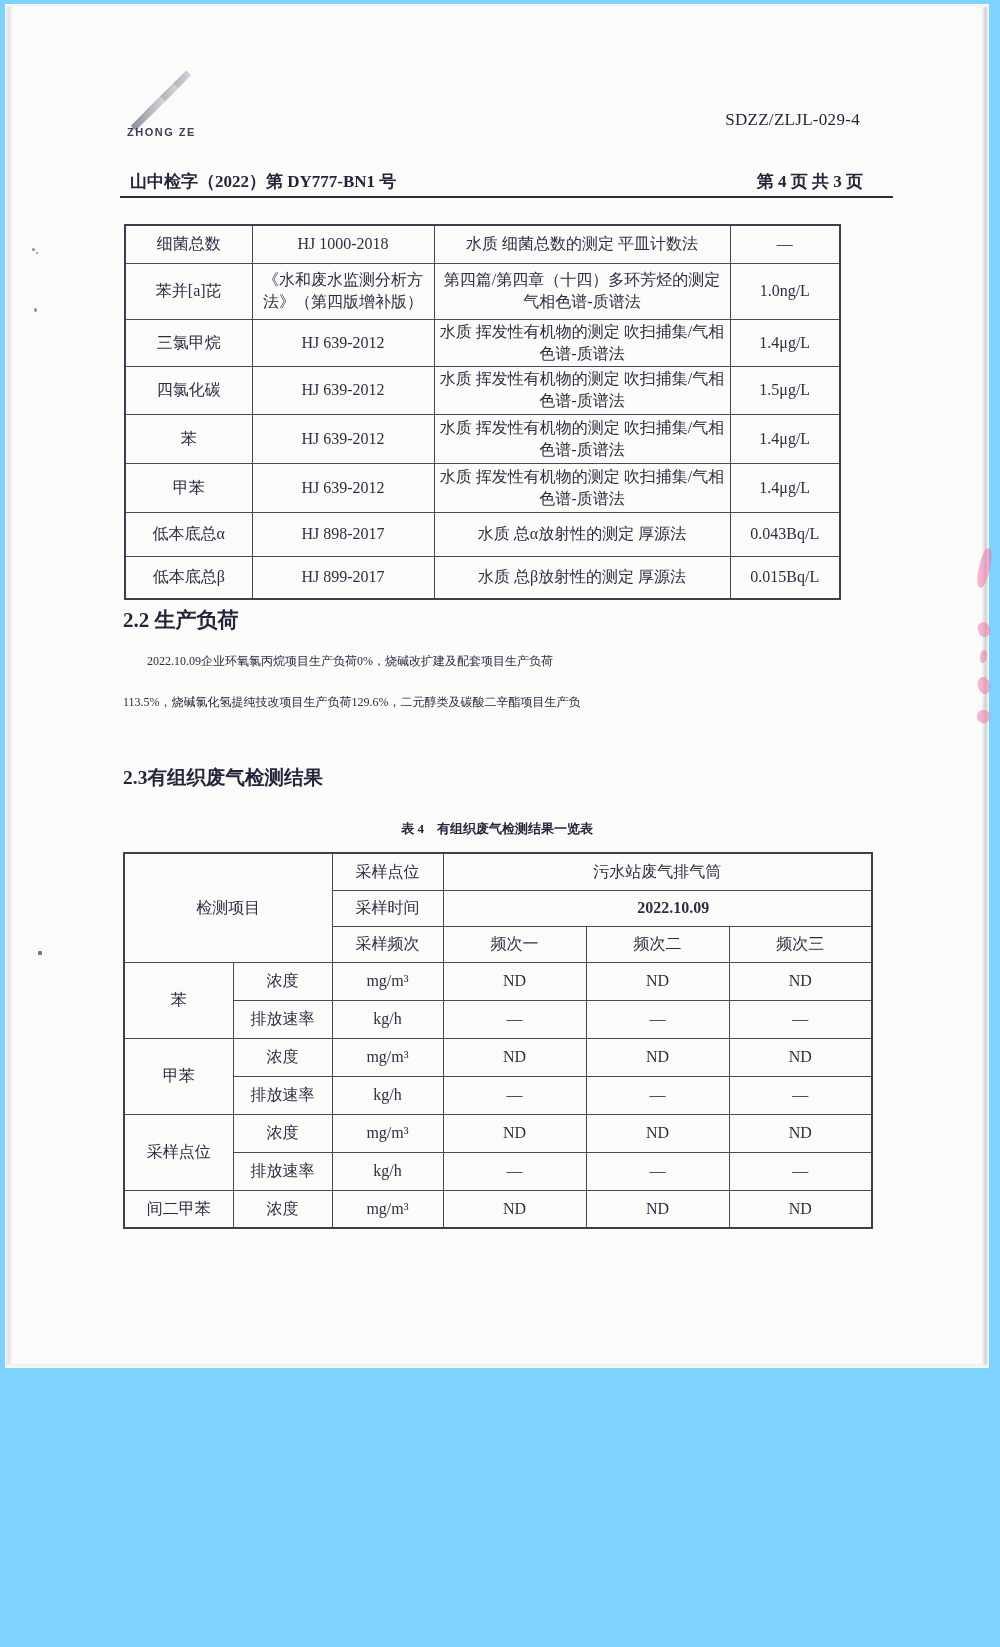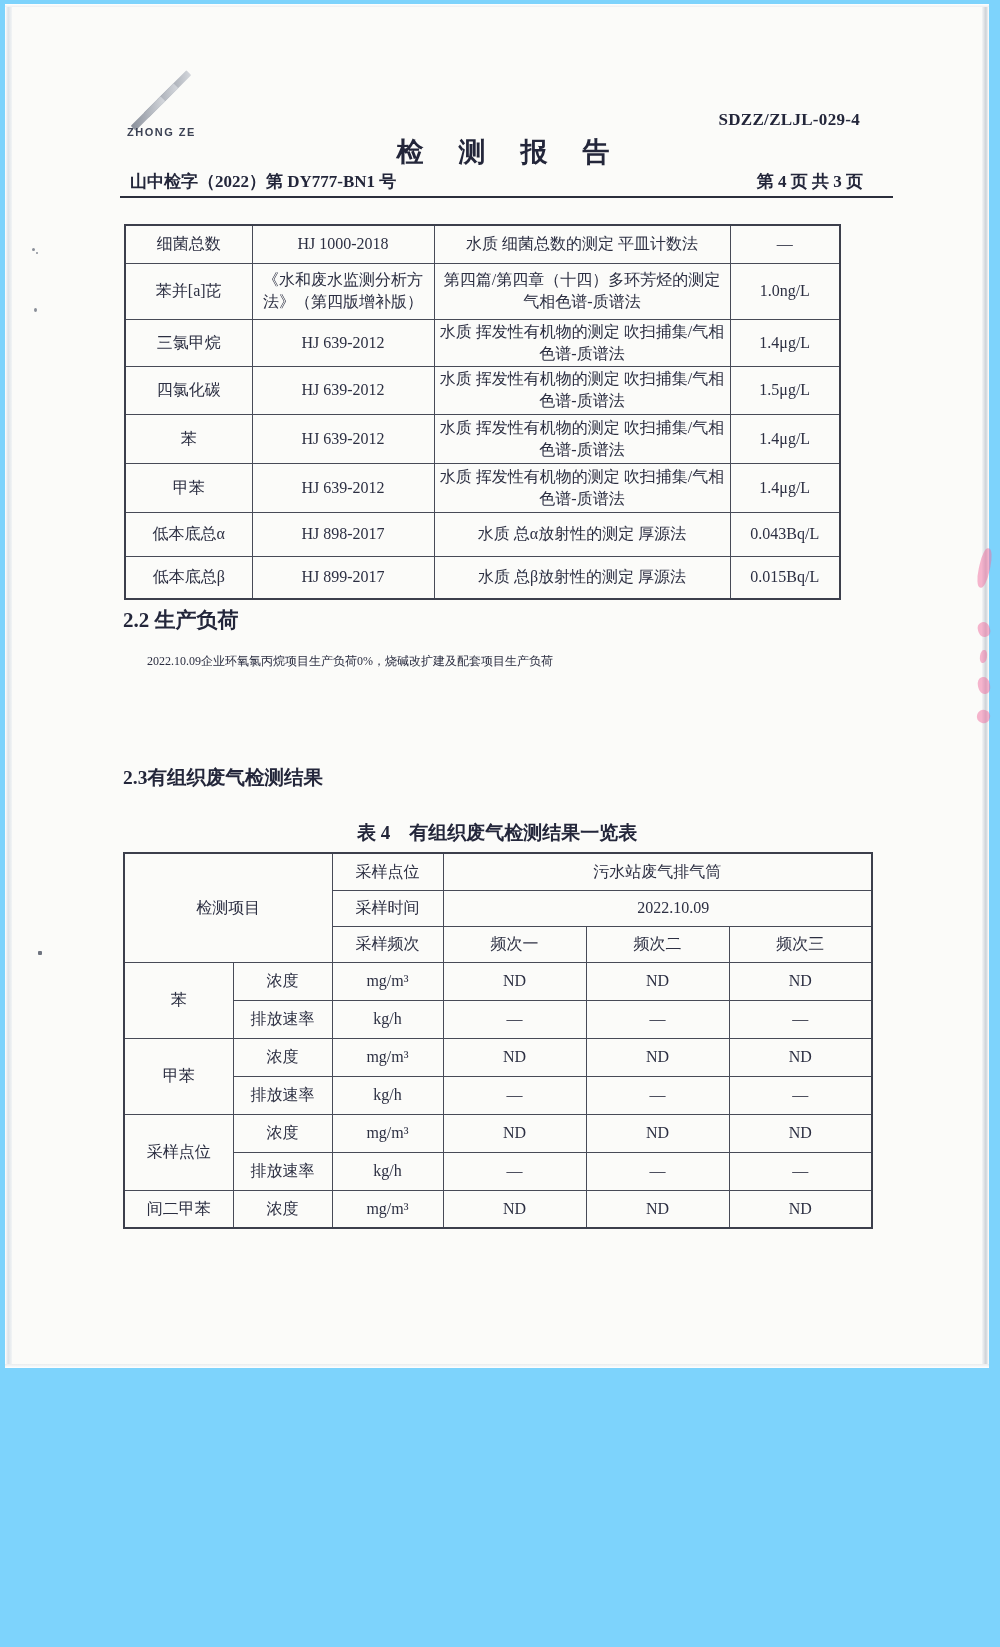--- a/index.html
+++ b/index.html
@@ -23,45 +23,45 @@
   .logo{position:absolute;left:127px;top:74px;width:90px;height:66px;}
   .logo .bar{position:absolute;width:42px;height:7px;transform:rotate(-45deg);
     background:linear-gradient(135deg,#878d98,#d6d9de);border-radius:1px;}
   .logo .b1{left:26px;top:10px;}
   .logo .b2{left:13px;top:23px;}
   .logo .b3{left:0px;top:36px;}
   .logo-text{position:absolute;left:0px;top:52px;width:90px;
     font-family:"Liberation Sans","DejaVu Sans",sans-serif;font-weight:bold;
     font-size:11px;letter-spacing:1.5px;color:#3c4254;}
   .doc-code{position:absolute;left:560px;top:110px;width:300px;text-align:right;
-    font-weight:bold;font-size:17px;letter-spacing:0.3px;color:#23263a;}
+    font-weight:normal;font-size:17px;letter-spacing:0.3px;color:#23263a;}
   .report-title{position:absolute;left:120px;top:134px;width:770px;text-align:center;
     font-weight:bold;font-size:27px;letter-spacing:4px;color:#23263a;}
   .subheader{position:absolute;left:123px;top:170px;width:770px;height:24px;font-size:17px;font-weight:bold;color:#23263a;}
   .report-no{position:absolute;left:7px;top:0;}
   .page-info{position:absolute;right:30px;top:0;}
   .header-rule{position:absolute;left:120px;top:196px;width:773px;height:2px;background:#2b2e3c;}
 
   
   table{border-collapse:collapse;table-layout:fixed;}
   td{border:1px solid #474a57;text-align:center;vertical-align:middle;
      font-size:16px;line-height:1.38;padding:1px 4px;overflow:hidden;color:#2c2f42;}
   .tbl1{position:absolute;left:124px;top:224px;width:715px;border:2px solid #3c3f4c;}
   .tbl4{position:absolute;left:123px;top:852px;width:748px;border:2px solid #3c3f4c;}
   .tbl4 td{font-size:16px;}
-  .bold{font-weight:normal;padding-left:36px;}
+  .bold{font-weight:bold;padding-left:36px;}
 
   
   .h22{position:absolute;left:123px;top:606px;font-size:21px;font-weight:bold;color:#23263a;}
   .para{position:absolute;left:123px;top:641px;width:778px;font-size:12px;color:#2a2d40;}
   .para .ln{height:41px;line-height:41px;white-space:nowrap;}
   .indent{text-indent:2em;}
   .h23{position:absolute;left:123px;top:764px;font-size:19.5px;font-weight:bold;color:#23263a;}
   .tbl4-caption{position:absolute;left:123px;top:820px;width:748px;text-align:center;
-    font-size:19px;font-weight:bold;color:#23263a;}
+    font-size:13px;font-weight:bold;color:#23263a;}
 
   
   .speck{position:absolute;background:#8a8f99;border-radius:50%;}
   .stamp{position:absolute;background:rgba(240,110,160,0.5);border-radius:45%;}
 </style>
 </head>
 <body>
 
 <div class="canvas">
 
@@ -72,21 +72,20 @@
   <div class="edge edge-bottom"></div>
 
   <div class="logo">
     <div class="bar b1"></div>
     <div class="bar b2"></div>
     <div class="bar b3"></div>
     <div class="logo-text">ZHONG ZE</div>
   </div>
 
   <div class="doc-code">SDZZ/ZLJL-029-4</div>
-  <div class="report-title">检　测　报　告</div>
 
   <div class="subheader">
     <span class="report-no">山中检字（2022）第 DY777-BN1 号</span>
     <span class="page-info">第 4 页  共 3 页</span>
   </div>
   <div class="header-rule"></div>
 
   <table class="tbl1">
     <colgroup>
         <col style="width:127px">
@@ -142,20 +141,21 @@
       <td>HJ 899-2017</td>
       <td>水质 总β放射性的测定 厚源法</td>
       <td>0.015Bq/L</td>
     </tr>
   </tbody>
     </table>
 
   <div class="h22">2.2 生产负荷</div>
   <div class="para">
     <div class="ln indent">2022.10.09企业环氧氯丙烷项目生产负荷0%，烧碱改扩建及配套项目生产负荷</div>
+    <div class="ln">113.5%，烧碱氯化氢提纯技改项目生产负荷129.6%，二元醇类及碳酸二辛酯项目生产负</div>
   </div>
 
   <div class="h23">2.3有组织废气检测结果</div>
   <div class="tbl4-caption">表 4　有组织废气检测结果一览表</div>
 
   <table class="tbl4">
     <colgroup>
         <col style="width:109px">
         <col style="width:99px">
         <col style="width:111px">

